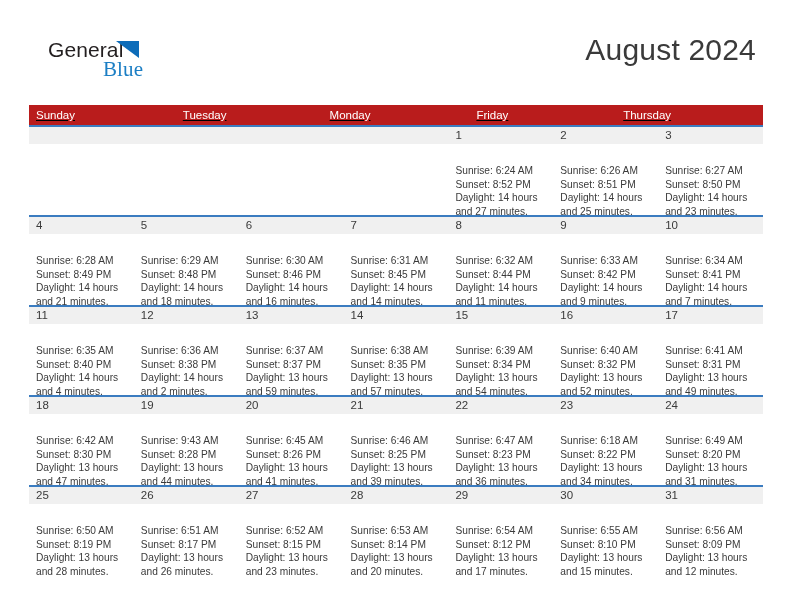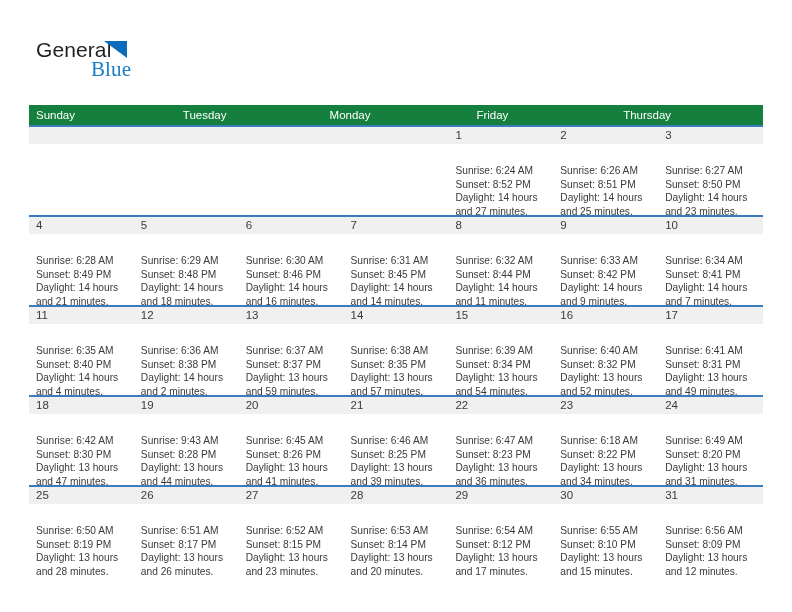--- a/index.html
+++ b/index.html
@@ -7,21 +7,21 @@
     width: 792px; height: 612px;
     background: #ffffff;
     font-family: "Liberation Sans", sans-serif;
     -webkit-font-smoothing: antialiased;
   }
   .page { position: relative; width: 792px; height: 612px; overflow: hidden; }
 
   
   .header { position: absolute; left: 0; top: 0; width: 792px; height: 100px; }
 
-  .logo { position: absolute; left: 36px; top: 38px; width: 160px; height: 44px; }
+  .logo { position: absolute; left: 48px; top: 38px; width: 160px; height: 44px; }
   .logo-general {
     position: absolute; left: 0; top: 0;
     font-size: 21px; color: #231f20; letter-spacing: 0.1px;
     font-family: "Liberation Sans", sans-serif;
   }
   .logo-tri {
     position: absolute; left: 68px; top: 3px;
     width: 0; height: 0;
     border-top: 17px solid #0d6cb9;
     border-left: 23px solid transparent;
@@ -39,21 +39,21 @@
   .subtitle {
     position: absolute; right: 36px; top: 80px;
     font-size: 13.5px; color: #3a3a3a; text-align: right; white-space: nowrap; margin-top: 39px;
   }
 
   
   .calendar {
     position: absolute; left: 29px; top: 105px;
     width: 734px;
   }
-  .week-head { display: flex; background: #15803d; height: 20px; }
+  .week-head { display: flex; background: #b91c1c; height: 20px; text-decoration: underline; }
   .week-head .dayname {
     flex: 1 1 0; min-width: 0;
     color: #ffffff; font-size: 11.5px;
     padding-left: 7px; line-height: 20px;
     white-space: nowrap; overflow: hidden;
   }
 
   .week-row { display: flex; border-top: 2px solid #3b7cc0; }
   .week-row:first-of-type { border-top: 2px solid #3b7cc0; }
   .cell {
@@ -85,20 +85,21 @@
 <body>
 
 <div class="page">
 
   <div class="header">
     <div class="logo">
       <span class="logo-general">General</span>
       <span class="logo-tri"></span>
       <span class="logo-blue">Blue</span>
     </div>
+    <div class="title">August 2024</div>
     <div class="subtitle">Pleasant Ridge, Michigan, United States</div>
   </div>
 
   <div class="calendar">
     <div class="week-head" id="dayname-row">
         <div class="dayname">Sunday</div>
         <div class="dayname">Tuesday</div>
         <div class="dayname">Monday</div>
         <div class="dayname">Friday</div>
         <div class="dayname">Thursday</div>

